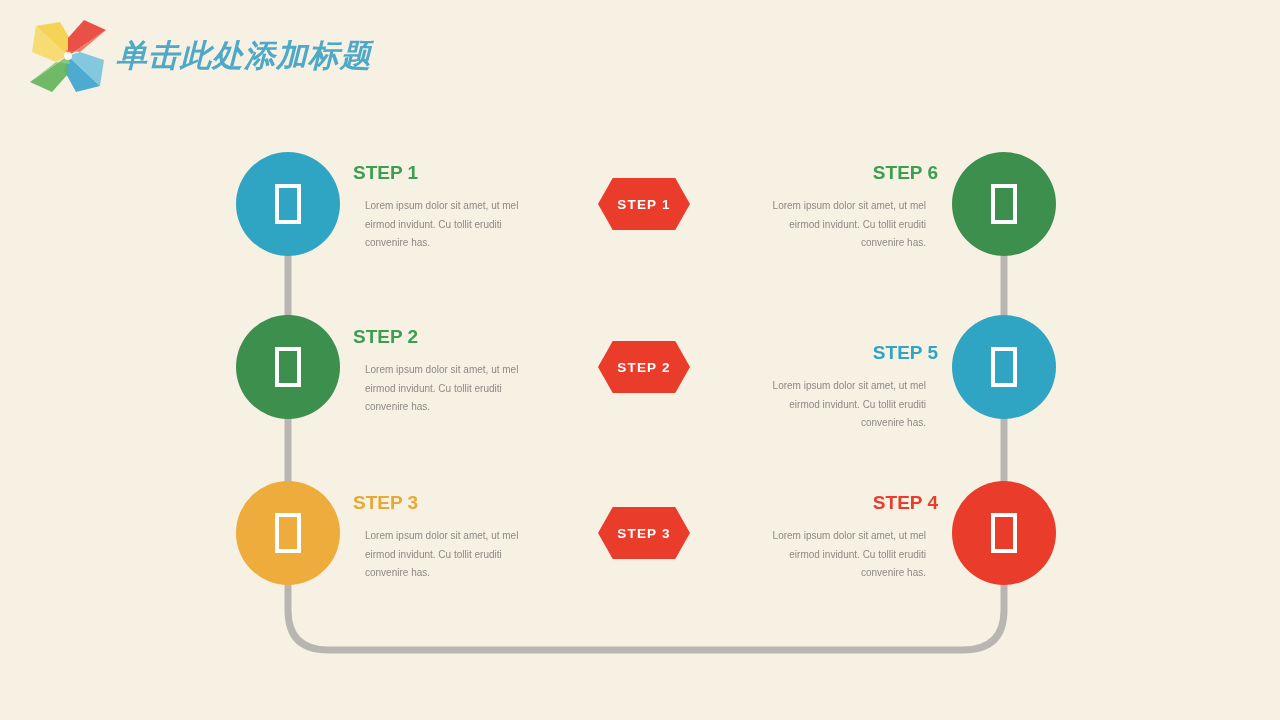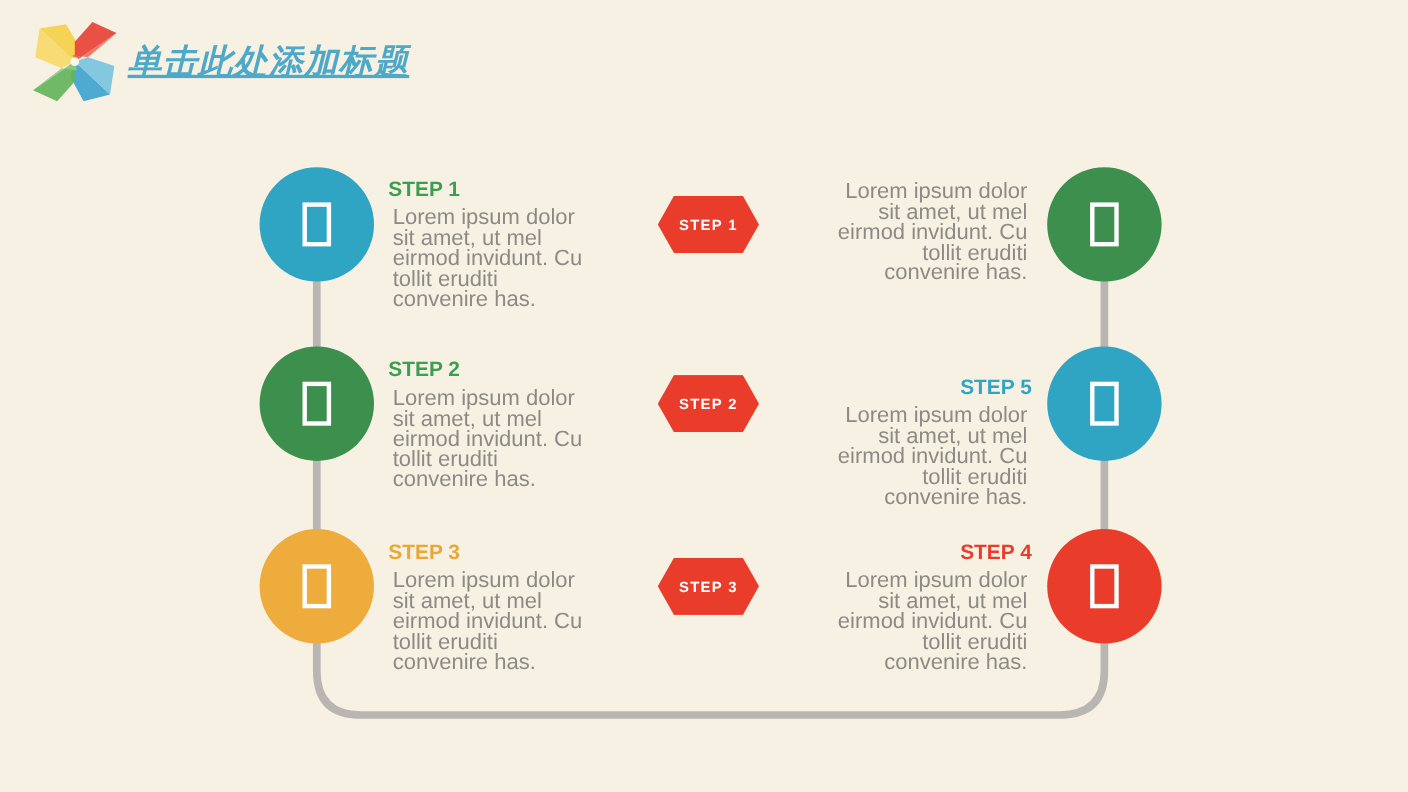--- a/index.html
+++ b/index.html
@@ -39,21 +39,20 @@
     position: absolute;
     left: 116px;
     top: 34px;
     font-size: 31px;
     font-style: italic;
     font-weight: bold;
     color: #4ea9c8;
     letter-spacing: 1px;
     white-space: nowrap;
     line-height: 44px;
-    text-decoration: underline;
   }
 
   
   #connector-track {
     position: absolute;
     left: 0;
     top: 0;
     width: 1280px;
     height: 720px;
     pointer-events: none;
@@ -90,24 +89,24 @@
     text-align: right;
   }
   .step-heading {
     font-size: 19px;
     font-weight: bold;
     line-height: 24px;
     margin: 0 0 2px 0;
     letter-spacing: 0px;
   }
   .step-body {
-    font-size: 20px;
+    font-size: 10px;
     line-height: 18.5px;
     color: #8d8a84;
-    margin: 4px;
+    margin: 12px;
   }
 
   
   .hex-badge {
     position: absolute;
     width: 92px;
     height: 52px;
     background: #ea3c2b;
     -webkit-clip-path: polygon(16% 0%, 84% 0%, 100% 50%, 84% 100%, 16% 100%, 0% 50%);
     clip-path: polygon(16% 0%, 84% 0%, 100% 50%, 84% 100%, 16% 100%, 0% 50%);
@@ -191,20 +190,21 @@
       <div class="step-heading" style="color:#e8a833;">STEP 3</div>
       <div class="step-body">Lorem ipsum dolor sit amet, ut mel eirmod invidunt. Cu tollit eruditi convenire has.</div>
     </div>
   </div>
 
   <div class="step-node" style="left:0;top:0;">
     <div class="step-circle" style="left:952px; top:152px; background:#3c8f4d;">
       <span class="step-glyph"></span>
     </div>
     <div class="step-text right-col" style="left:748px; top:161px;">
+      <div class="step-heading" style="color:#3c9e50;">STEP 6</div>
       <div class="step-body">Lorem ipsum dolor sit amet, ut mel eirmod invidunt. Cu tollit eruditi convenire has.</div>
     </div>
   </div>
 
   <div class="step-node" style="left:0;top:0;">
     <div class="step-circle" style="left:952px; top:315px; background:#2fa5c3;">
       <span class="step-glyph"></span>
     </div>
     <div class="step-text right-col" style="left:748px; top:325px;">
       <div class="step-heading" style="color:#2fa5c3;margin-top:16px;">STEP 5</div>

